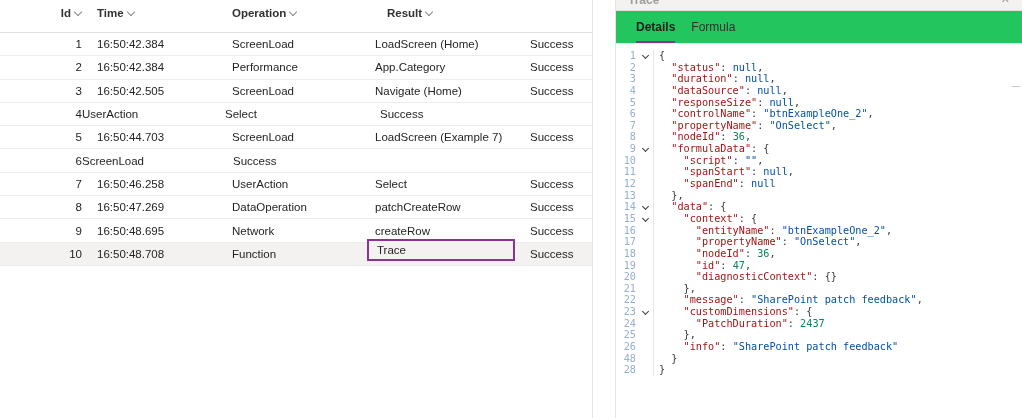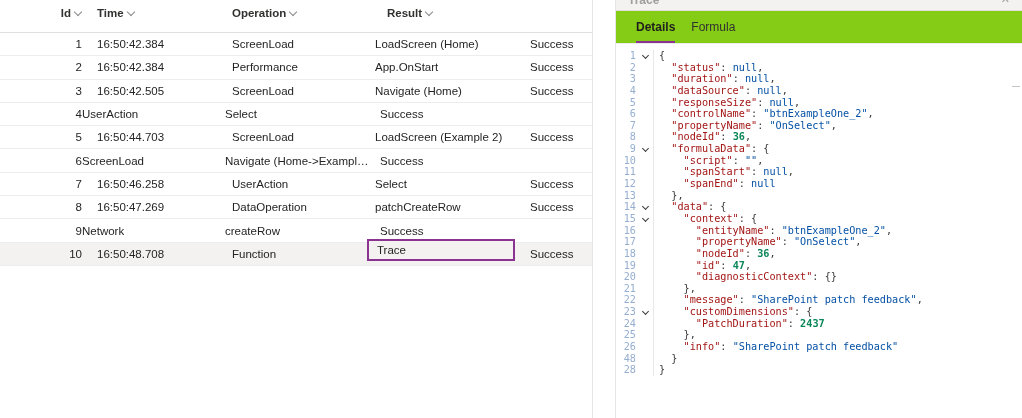--- a/index.html
+++ b/index.html
@@ -116,21 +116,21 @@
     font-size: 11px;
     color: #a19f9d;
   }
 
   .tabstrip {
     height: 33px;
     display: flex;
     align-items: center;
     gap: 16px;
     padding: 0 20px;
-    background: #84cc16;
+    background: #22c55e;
     border-bottom: 1px solid #edebe9;
     position: relative;
   }
   .tab {
     font-size: 12px;
     color: #323130;
     height: 33px;
     display: flex;
     align-items: center;
     position: relative;
@@ -177,21 +177,21 @@
     position: absolute;
     left: 3px; top: 3px;
     width: 4px; height: 4px;
     border-right: 1px solid #3b3b3b;
     border-bottom: 1px solid #3b3b3b;
     transform: rotate(45deg);
   }
   .code { padding-left: 5px; border-left: 1px solid #e8e8e8; flex: 1; }
   .k  { color: #a31515; }
   .s  { color: #0451a5; }
-  .n  { color: #098658; font-weight: bold; }
+  .n  { color: #098658; }
   .nl { color: #0451a5; text-align: right; }
   .p  { color: #3b3b3b; }
 
   .scroll-hint {
     position: absolute;
     right: 2px; top: 42px;
     width: 8px; height: 1px;
     background: #c8c6c4;
   }
 </style>
@@ -254,21 +254,21 @@
           <div class="c-id">
             <span class="cell-text">2</span>
           </div>
           <div class="c-time">
             <span class="cell-text">16:50:42.384</span>
           </div>
           <div class="c-cat">
             <span class="cell-text">Performance</span>
           </div>
           <div class="c-op">
-            <span class="cell-text">App.OnStart</span>
+            <span class="cell-text">App.Category</span>
           </div>
           <div class="c-res">
             <span class="cell-text">Success</span>
           </div>
         </div>
         <div class="grid-row grid-body-row">
           <div class="c-check"></div>
           <div class="c-id">
             <span class="cell-text">3</span>
           </div>
@@ -305,37 +305,34 @@
           <div class="c-id">
             <span class="cell-text">5</span>
           </div>
           <div class="c-time">
             <span class="cell-text">16:50:44.703</span>
           </div>
           <div class="c-cat">
             <span class="cell-text">ScreenLoad</span>
           </div>
           <div class="c-op">
-            <span class="cell-text">LoadScreen (Example 2)</span>
+            <span class="cell-text">LoadScreen (Example 7)</span>
           </div>
           <div class="c-res">
             <span class="cell-text">Success</span>
           </div>
         </div>
         <div class="grid-row grid-body-row">
           <div class="c-check"></div>
           <div class="c-id">
             <span class="cell-text">6</span>
           </div>
           <div class="c-cat">
             <span class="cell-text">ScreenLoad</span>
           </div>
-          <div class="c-op">
-            <span class="cell-text">Navigate (Home-&gt;Exampl…</span>
-          </div>
           <div class="c-res">
             <span class="cell-text">Success</span>
           </div>
         </div>
         <div class="grid-row grid-body-row">
           <div class="c-check"></div>
           <div class="c-id">
             <span class="cell-text">7</span>
           </div>
           <div class="c-time">
@@ -366,20 +363,23 @@
             <span class="cell-text">patchCreateRow</span>
           </div>
           <div class="c-res">
             <span class="cell-text">Success</span>
           </div>
         </div>
         <div class="grid-row grid-body-row">
           <div class="c-check"></div>
           <div class="c-id">
             <span class="cell-text">9</span>
+          </div>
+          <div class="c-time">
+            <span class="cell-text">16:50:48.695</span>
           </div>
           <div class="c-cat">
             <span class="cell-text">Network</span>
           </div>
           <div class="c-op">
             <span class="cell-text">createRow</span>
           </div>
           <div class="c-res">
             <span class="cell-text">Success</span>
           </div>

